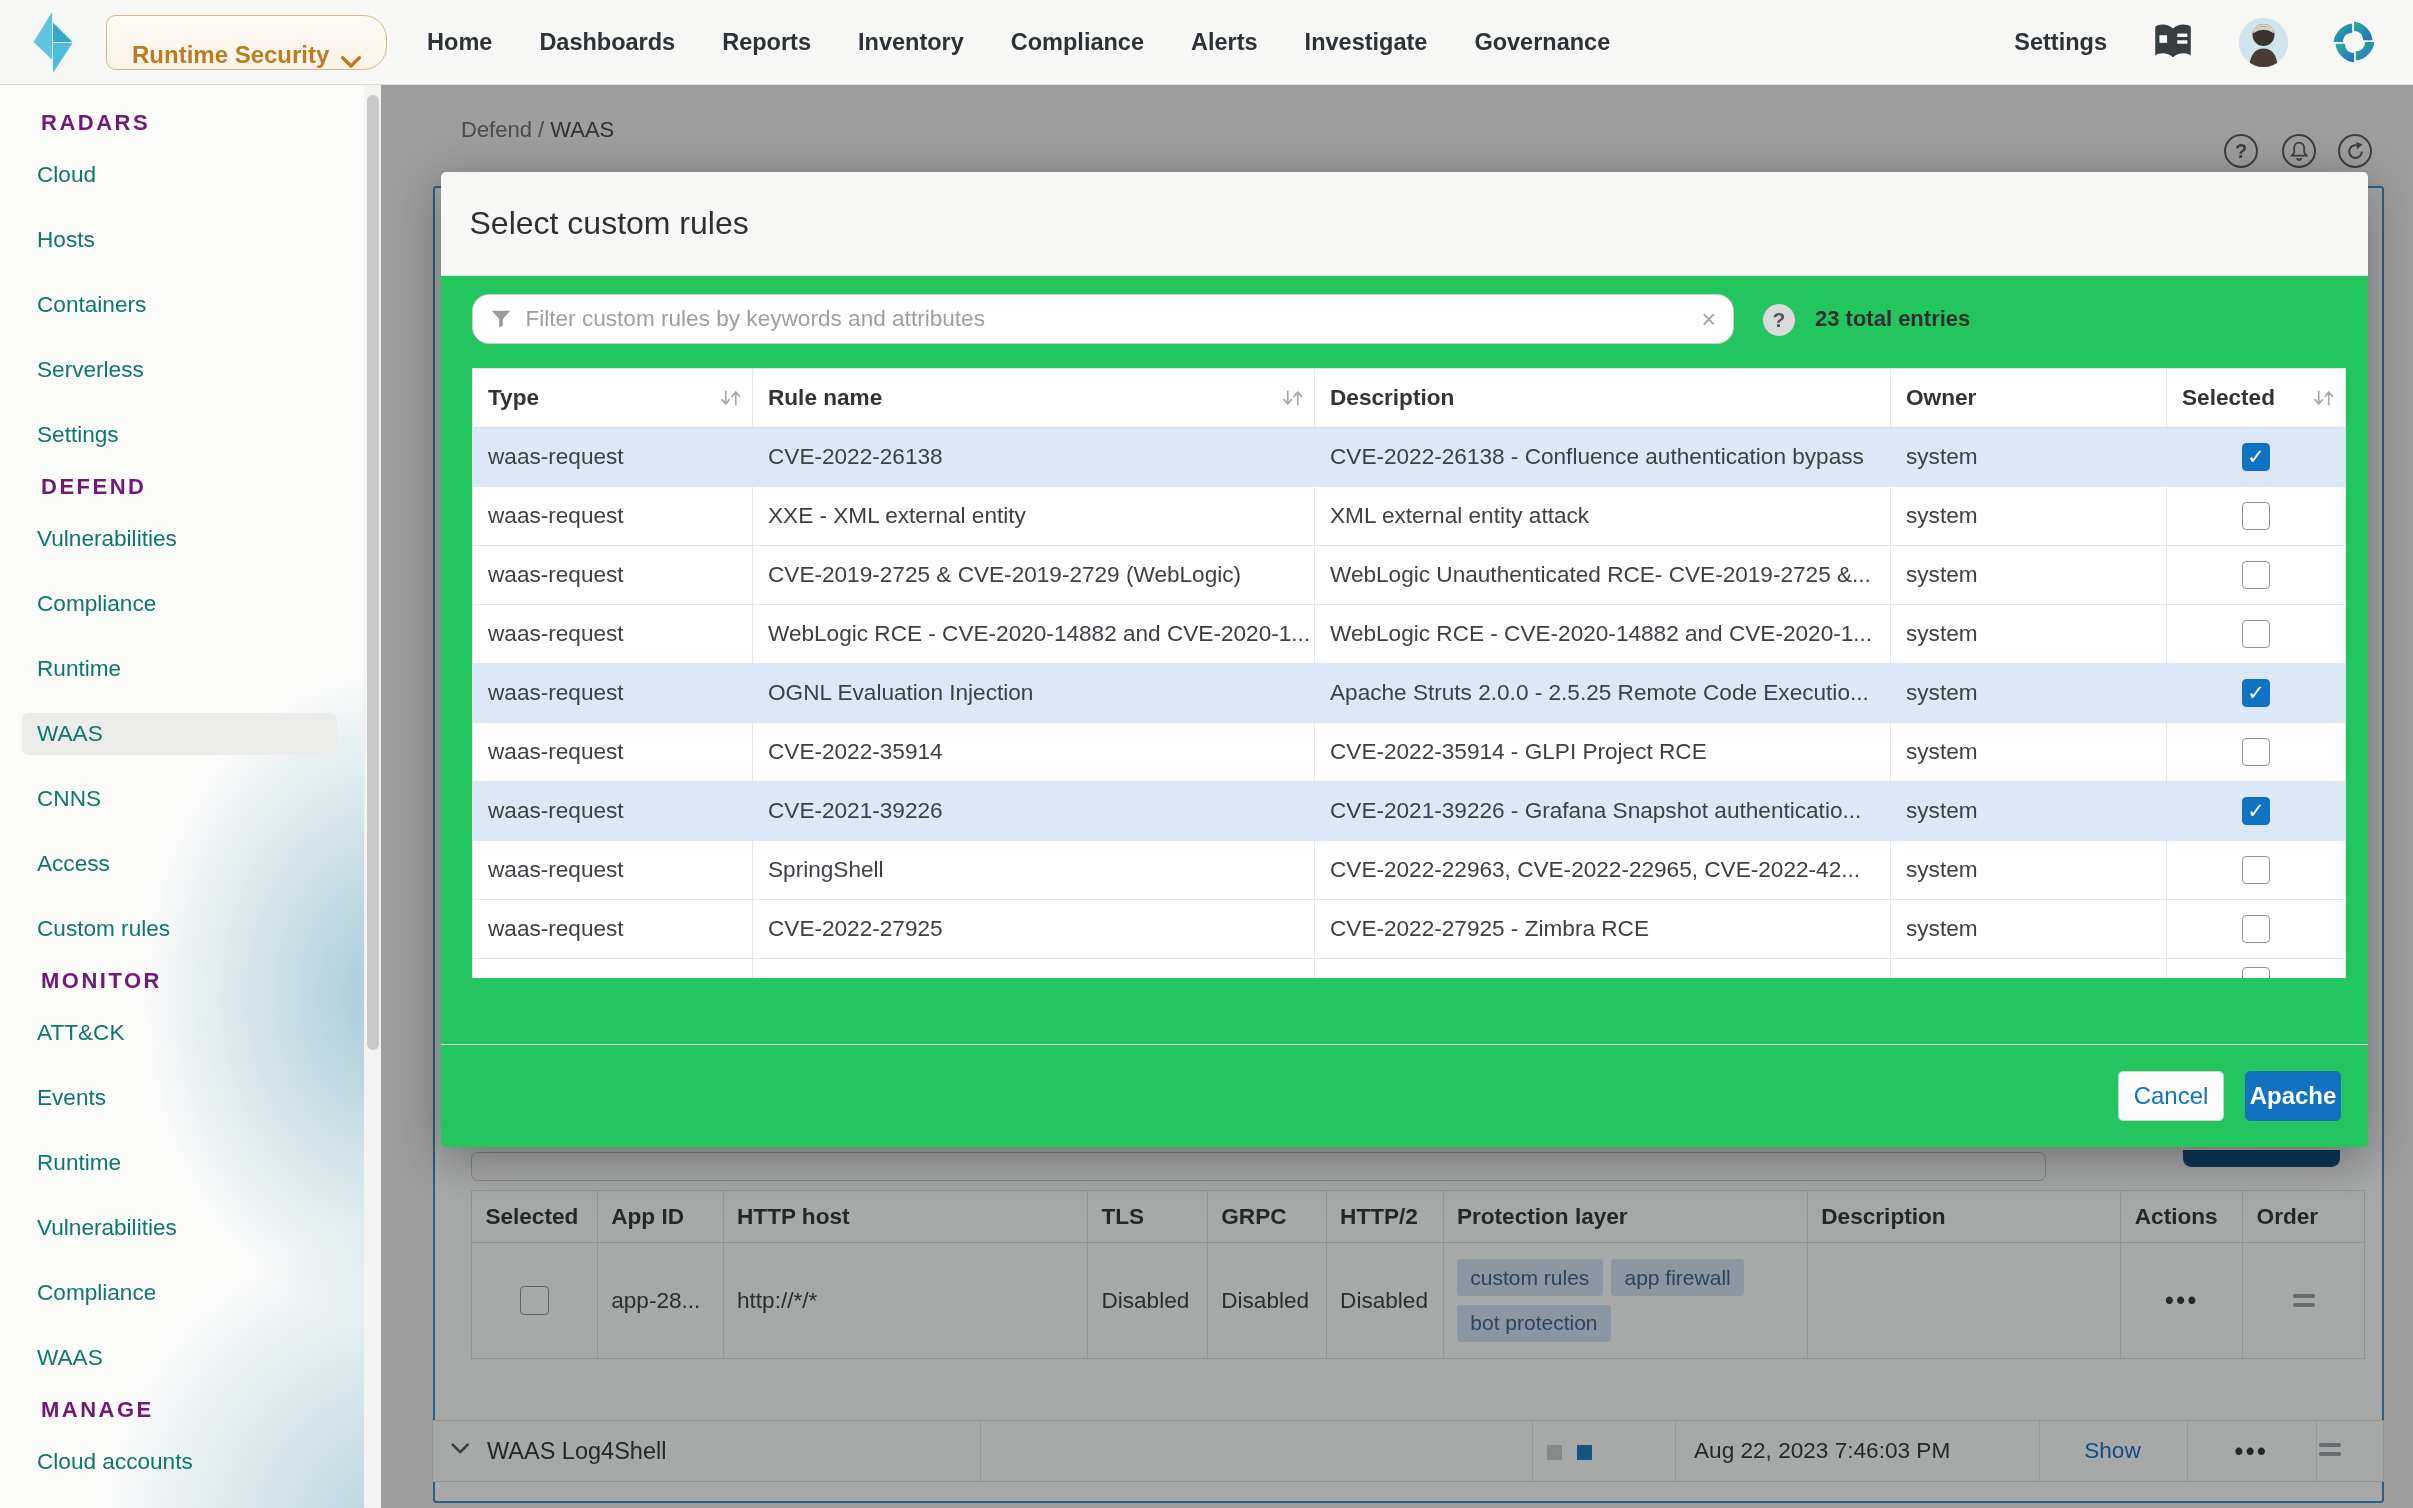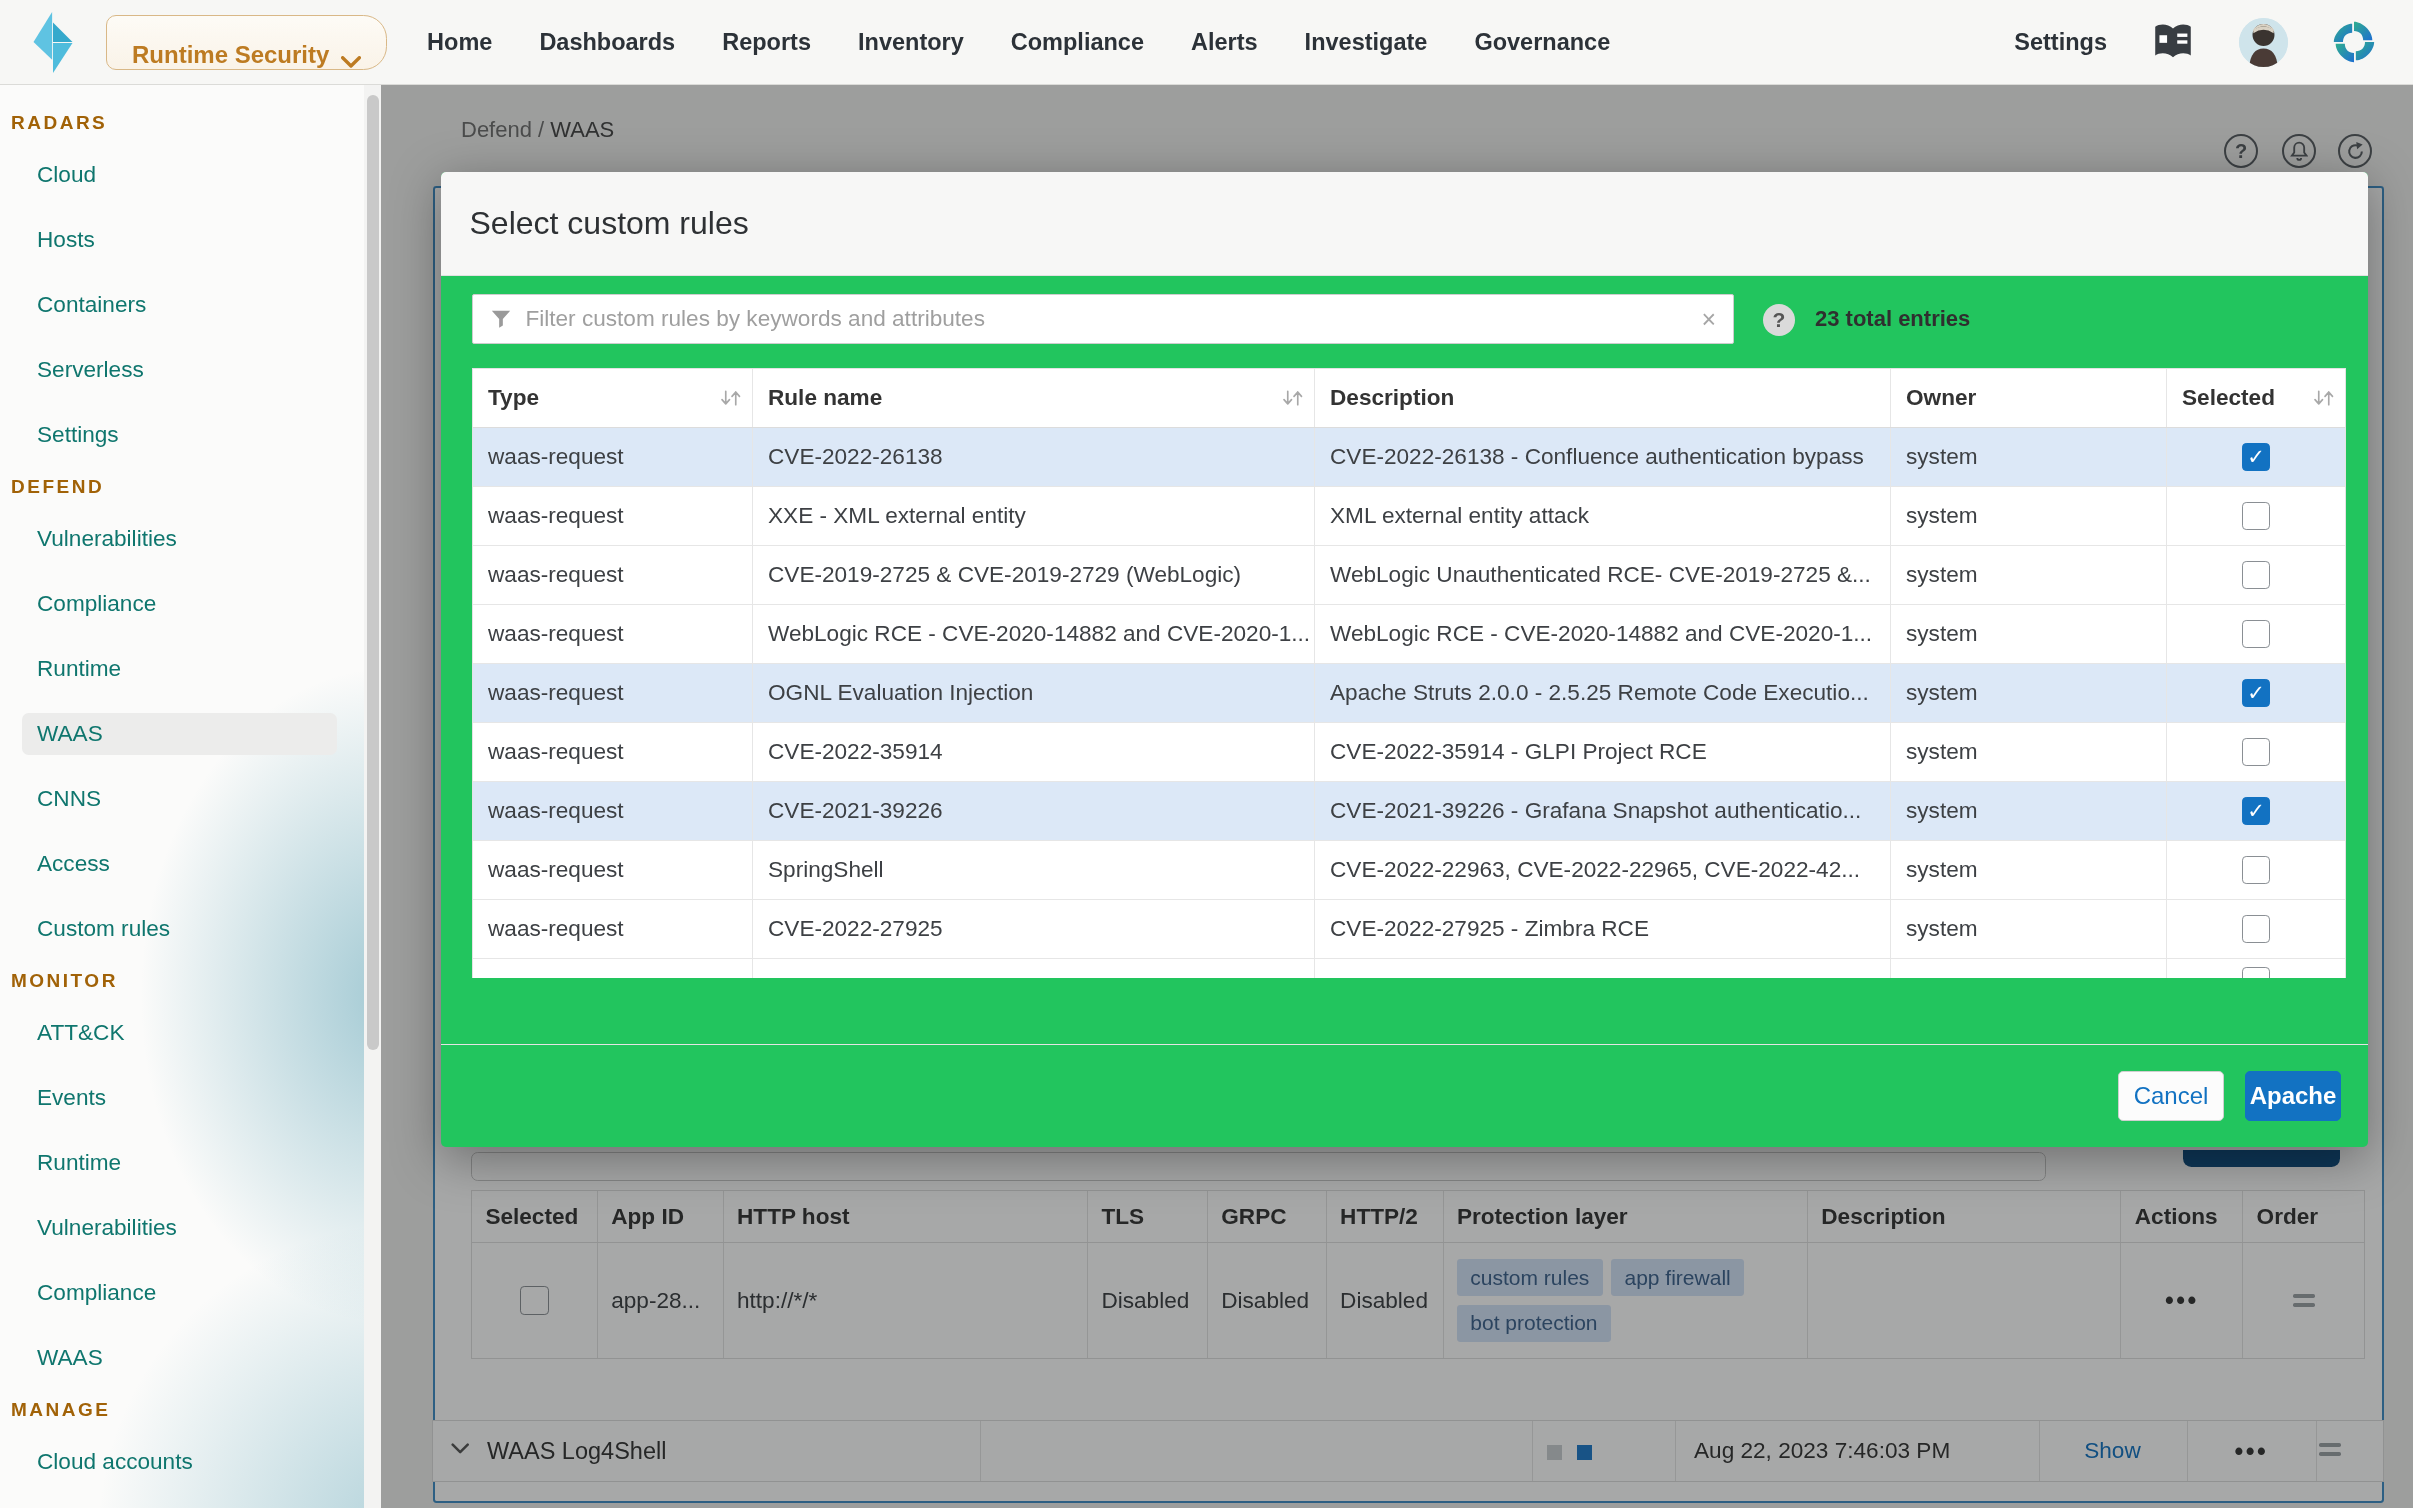--- a/index.html
+++ b/index.html
@@ -19,22 +19,22 @@
   .nav-right { margin-left:auto; display:flex; align-items:center; gap:44px; }
   .nav-settings { font-size:23.5px; font-weight:600; color:#2c3238; cursor:pointer; }
   .avatar { width:49px; height:49px; border-radius:50%; overflow:hidden; background:#cfe4eb; cursor:pointer; }
 
   
   .sidebar { position:absolute; left:0; top:85px; width:381px; height:1423px; background:#fbfbfa; z-index:20; overflow:hidden; }
   .sidebar::before { content:""; position:absolute; inset:0; pointer-events:none;
       background: radial-gradient(360px 469px at 103% 64%, rgba(74,152,173,.50), rgba(74,152,173,0) 70%),
                   radial-gradient(436px 436px at 108% 102%, rgba(74,152,173,.42), rgba(74,152,173,0) 72%); }
   .side-inner { position:relative; padding-top:18.4px; }
-  .side-label { height:39px; display:flex; align-items:center; padding-left:11px; font-size:19px; font-weight:700;
-      letter-spacing:2.5px; color:#a16207; }
+  .side-label { height:39px; display:flex; align-items:center; padding-left:41px; font-size:22px; font-weight:700;
+      letter-spacing:2.5px; color:#701a75; }
   .side-item { position:relative; height:65px; display:flex; align-items:center; padding-left:37px;
       font-size:22.6px; font-weight:400; color:#0f766e; cursor:pointer; white-space:nowrap; }
   .side-item.active::before { content:""; position:absolute; left:22px; right:44px; top:11.7px; bottom:11.7px;
       background:#ececeb; border-radius:6.7px; }
   .side-item span { position:relative; }
   .side-scroll-track { position:absolute; right:0; top:0; width:17px; height:100%; background:#f3f3f2; }
   .side-scroll-thumb { position:absolute; right:2.5px; top:10px; width:11.7px; height:955px; background:#c9c9c9; border-radius:5.9px; }
 
   
   .content { position:absolute; left:381px; top:85px; width:2032px; height:1423px; background:#efefee; }
@@ -78,21 +78,21 @@
   .log4-dots { position:absolute; left:1754px; width:129px; text-align:center; top:50%; transform:translateY(-50%); }
   .log4-drag { position:absolute; left:1886px; top:22px; }
 
   
   .overlay { position:absolute; inset:0; background:rgba(15,18,20,.37); z-index:40; }
   .modal { position:absolute; left:60px; top:87px; width:1927px; height:975px; background:#22c55e; border-radius:5px;
       box-shadow:0 11.7px 50px rgba(0,0,0,.35); z-index:50; }
   .modal-header { height:104px; background:#f7f7f6; border-bottom:0.8px solid #e1e1e1; border-radius:5px 5px 0 0;
       display:flex; align-items:center; padding-left:28.5px; }
   .modal-title { font-size:32px; font-weight:500; color:#2e3134; }
-  .filter-input { position:absolute; left:31px; top:122px; width:1262px; height:50px; border:0.8px solid #cdcdcd; border-radius:2px;
+  .filter-input { position:absolute; left:31px; top:122px; width:1262px; height:50px; border:0.8px solid #cdcdcd; border-radius:17px;
       background:#fff; display:flex; align-items:center; padding:0 17px; gap:13.4px; }
   .filter-input input { flex:1; border:none; outline:none; font-size:22.6px; color:#333; font-family:inherit; background:transparent; }
   .filter-input input::placeholder { color:#9f9f9f; }
   .clear-x { font-size:25px; color:#a6a6a6; cursor:pointer; line-height:1; }
   .help-circle { position:absolute; left:1322px; top:132px; width:32px; height:32px; border-radius:50%; background:#dadada;
       color:#555; font-size:21px; font-weight:700; display:flex; align-items:center; justify-content:center; cursor:pointer; }
   .total-entries { position:absolute; left:1374px; top:122px; height:50px; display:flex; align-items:center;
       font-size:22px; font-weight:600; color:#2f2f2f; }
 
   .mtable { position:absolute; left:31px; top:196px; width:1874px; height:610px; overflow:hidden;

